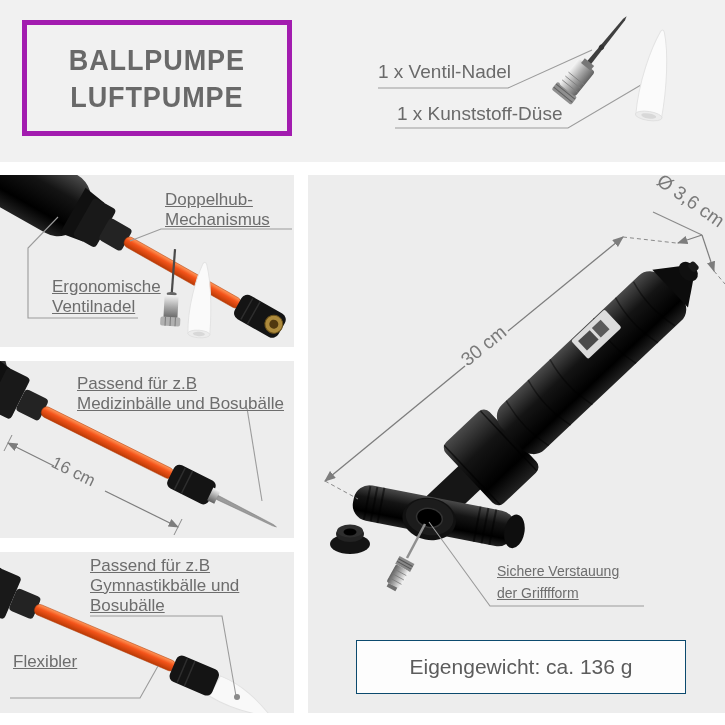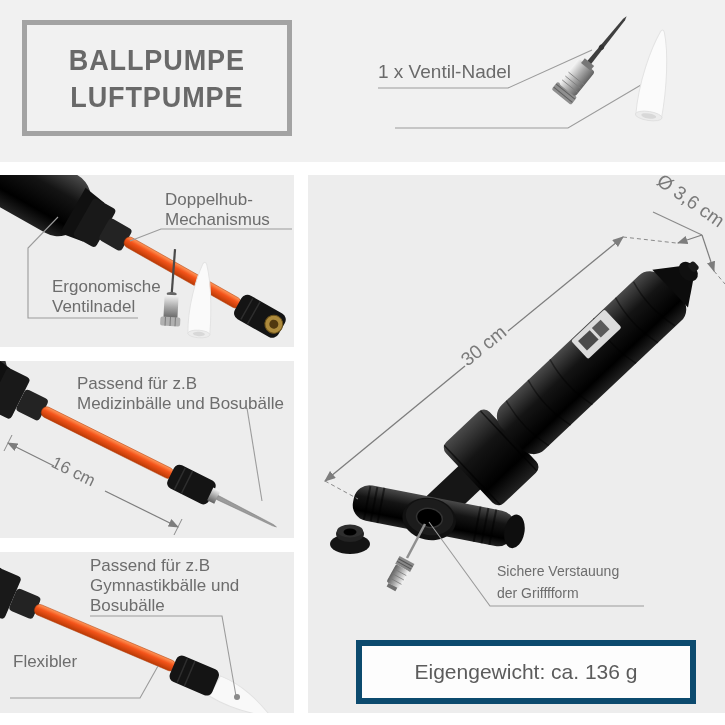--- a/index.html
+++ b/index.html
@@ -7,31 +7,31 @@
           font-family:"Liberation Sans", sans-serif;}
   .band{position:absolute;background:#ededed;}
   #header-band{left:0;top:0;width:725px;height:162px;background:#f1f1f1;}
   #panel1{left:0;top:175px;width:294px;height:172px;}
   #panel2{left:0;top:361px;width:294px;height:177px;}
   #panel3{left:0;top:552px;width:294px;height:161px;}
   #main-panel{left:308px;top:175px;width:417px;height:538px;}
   .band{overflow:hidden;}
   svg.draw{position:absolute;left:0;top:0;}
   .lbl{position:absolute;color:#6d6d6d;font-size:17px;line-height:20px;white-space:nowrap;}
-  .lbl span{display:block;}
+  .lbl span{display:block;text-decoration:underline;}
   .hdr-lbl{font-size:19px;color:#6a6a6a;}
   .title-box{position:absolute;left:22px;top:20px;width:260px;height:106px;
-             border:5px solid #a3a3a3;display:flex;align-items:center;justify-content:center;}
+             border:5px solid #a21caf;display:flex;align-items:center;justify-content:center;}
   .title-text{font-weight:bold;font-size:30px;line-height:37px;color:#696969;text-align:center;
               letter-spacing:1px;transform:scaleX(.9);}
   .rot{transform-origin:center;}
   .measure-lbl{color:#787878;font-size:17px;}
   .measure-lbl-lg{color:#7a7a7a;font-size:19px;}
   .weight-box{position:absolute;left:48px;top:465px;width:328px;height:52px;background:#fdfdfd;
-              border:6px solid #0c4a6e;display:flex;align-items:center;justify-content:center;
+              border:1px solid #0c4a6e;display:flex;align-items:center;justify-content:center;
               font-size:21px;color:#5c5c5c;}
   .storage-lbl{font-size:14px;line-height:22px;}
 </style>
 </head>
 <body>
 
 <div class="canvas">
 
   <svg width="0" height="0" style="position:absolute" aria-hidden="true">
     <defs>
@@ -83,20 +83,21 @@
         <ellipse cx="0" cy="2" rx="7.5" ry="2.6" fill="#d8d8d8"></ellipse>
       </g>
     </svg>
     <div class="title-box">
       <div class="title-text">
         <div>BALLPUMPE</div>
         <div>LUFTPUMPE</div>
       </div>
     </div>
     <div class="lbl hdr-lbl" style="left:378px;top:62px">1 x Ventil-Nadel</div>
+    <div class="lbl hdr-lbl" style="left:397px;top:104px">1 x Kunststoff-Düse</div>
   </div>
 
   <div class="band" id="panel1">
     <svg class="draw" width="294" height="172" viewBox="0 0 294 172">
       <g transform="translate(125,65) rotate(29.5)">
         <rect x="-255" y="-33" width="208" height="66" rx="26" fill="url(#gBlack)"></rect>
         <rect x="-215" y="-32" width="55" height="28" fill="#3f3f3f"></rect>
         <rect x="-205" y="-28" width="36" height="9" fill="#9e9e9e" opacity="0.7"></rect>
         <polygon points="-60,-26 -36,-22 -36,22 -60,26" fill="#101010"></polygon>
         <rect x="-48" y="-22" width="26" height="44" rx="4" fill="#191919"></rect>

